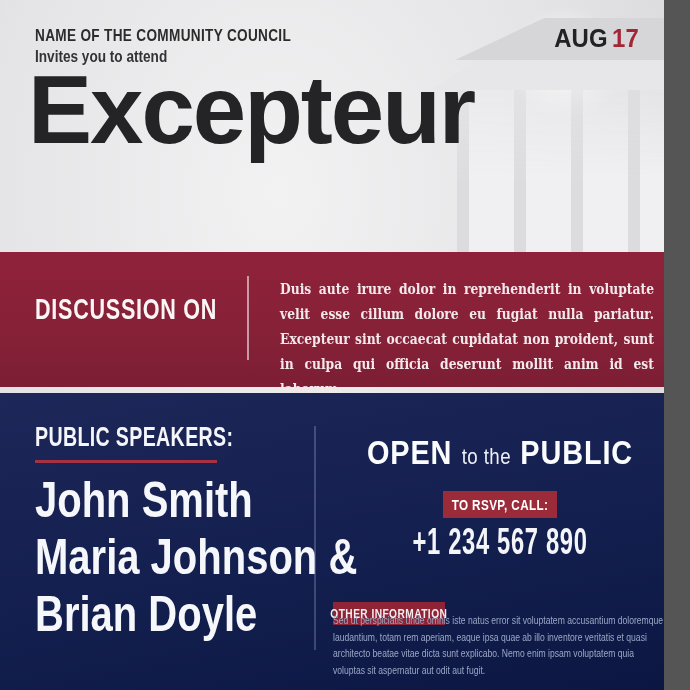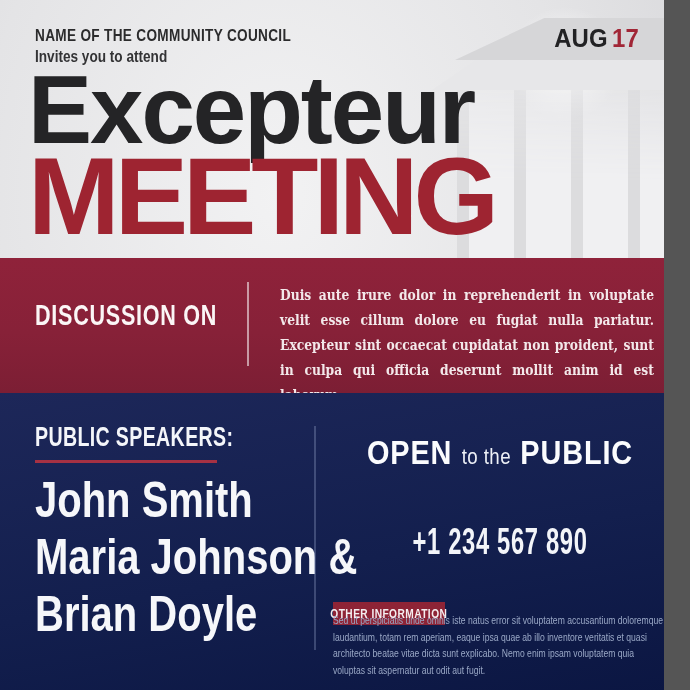--- a/index.html
+++ b/index.html
@@ -33,21 +33,21 @@
   .date .month{color:#222224;}
   .date .day{color:#a12636;margin-left:5px;}
 
   
   .title1{left:28px;top:62px;font-size:96px;line-height:1;font-weight:bold;
     color:#242426;letter-spacing:-2px;}
   .title2{left:28px;top:141px;font-size:110px;line-height:1;font-weight:bold;
     color:#9e2431;letter-spacing:-5px;}
 
   
-  .red-band{left:0;top:258px;width:690px;height:135px;
+  .red-band{left:0;top:252px;width:690px;height:135px;
     background:linear-gradient(180deg,#8f223a 0%,#872138 55%,#7c1e34 100%);text-decoration:underline;}
   .discussion-label{left:35px;top:42px;font-size:30px;line-height:1;font-weight:bold;
     color:#fbf6f6;letter-spacing:1px;transform:scaleX(.72);transform-origin:left top;}
   .red-divider{left:247px;top:24px;width:2px;height:84px;background:rgba(255,255,255,.55);}
   .red-body{left:280px;top:25px;width:425px;transform:scaleX(.88);transform-origin:left top;
     font-family:"DejaVu Serif","Liberation Serif",serif;font-weight:bold;
     font-size:14px;line-height:25px;color:#f3e8ea;text-align:justify;}
 
   
   .navy{left:0;top:393px;width:690px;height:297px;
@@ -88,21 +88,20 @@
   <div class="abs pediment-high"></div>
   <div class="abs columns"></div>
 
   <div class="abs council-name nowrap">NAME OF THE COMMUNITY COUNCIL</div>
   <div class="abs invite-line nowrap">Invites you to attend</div>
   <div class="abs date nowrap">
     <span class="month">AUG</span><span class="day">17</span>
   </div>
 
   <div class="abs title1 nowrap">Excepteur</div>
-  <div class="abs title2 nowrap">MEETING</div>
 
   <div class="abs red-band">
     <div class="abs discussion-label nowrap">DISCUSSION ON</div>
     <div class="abs red-divider"></div>
     <div class="abs red-body">Duis aute irure dolor in reprehenderit in voluptate velit esse cillum dolore eu fugiat nulla pariatur. Excepteur sint occaecat cupidatat non proident, sunt in culpa qui officia deserunt mollit anim id est laborum.</div>
   </div>
 
   <div class="abs navy">
 
     <div class="abs speakers-label nowrap">PUBLIC SPEAKERS:</div>
@@ -114,20 +113,23 @@
 
     <div class="abs navy-divider"></div>
 
     <div class="abs right-col">
       <div class="abs open-row nowrap">
         <span class="open-word">OPEN</span>
         <span class="open-connector">to the</span>
         <span class="open-word">PUBLIC</span>
       </div>
 
+      <div class="abs rsvp-badge">
+        <span class="badge-text nowrap">TO RSVP, CALL:</span>
+      </div>
 
       <div class="abs phone nowrap">+1 234 567 890</div>
 
       <div class="abs other-badge">
         <span class="badge-text nowrap">OTHER INFORMATION</span>
       </div>
 
       <div class="abs other-body">Sed ut perspiciatis unde omnis iste natus error sit voluptatem accusantium doloremque laudantium, totam rem aperiam, eaque ipsa quae ab illo inventore veritatis et quasi architecto beatae vitae dicta sunt explicabo. Nemo enim ipsam voluptatem quia voluptas sit aspernatur aut odit aut fugit.</div>
     </div>
   </div>

